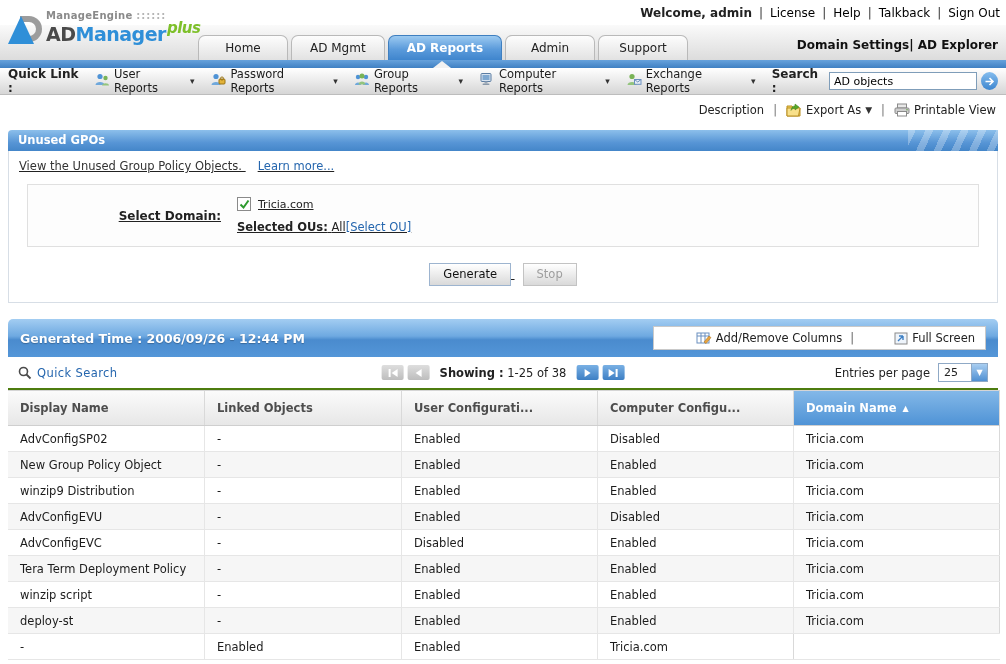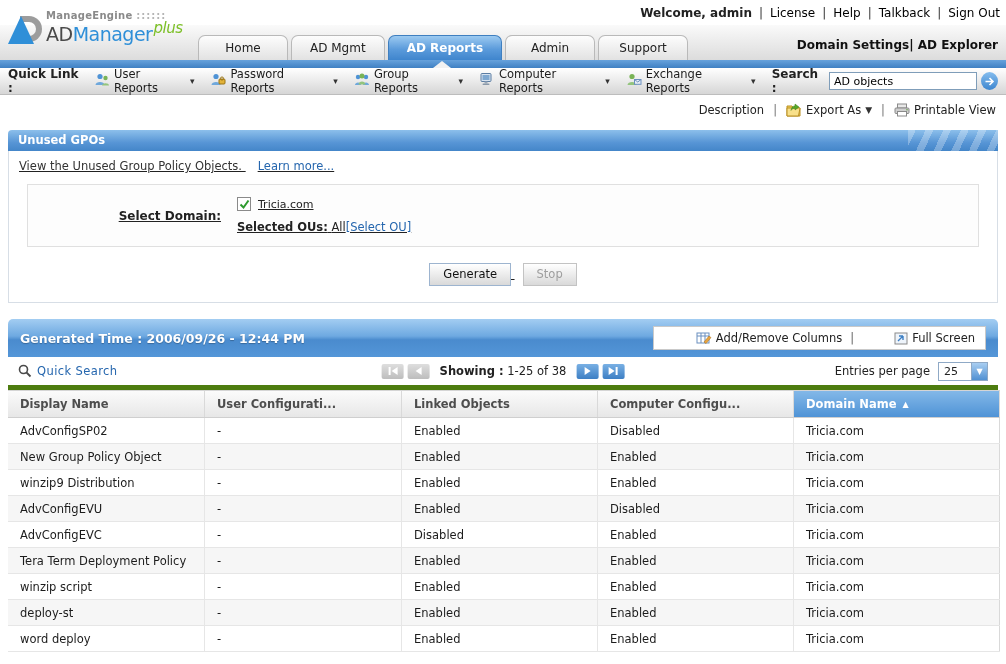--- a/index.html
+++ b/index.html
@@ -17,21 +17,21 @@
   .masthead { position:relative; height:35px; background:linear-gradient(180deg,#fafafa,#dcdcdc); }
   .brand { position:absolute; left:8px; top:-14px; display:flex; align-items:flex-end; }
   .brand-mark { position:relative; width:36px; height:30px; margin-right:2px; }
   .brand-mark .d-ring { position:absolute; left:12px; top:2px; width:22px; height:26px; border:6px solid #9c9c9c;
     border-left:none; border-radius:0 14px 14px 0; }
   .brand-mark .a-tri { position:absolute; left:0; bottom:0; width:0; height:0;
     border-left:13px solid transparent; border-right:13px solid transparent; border-bottom:28px solid #2f8fd8; }
   .brand-text { line-height:1; }
   .brand-text .me { font-size:10px; color:#8a8a8a; font-weight:bold; letter-spacing:.3px; }
   .brand-text .me .dots { color:#b5b5b5; letter-spacing:1px; }
-  .brand-text .nameline { font-size:19px; font-weight:normal; letter-spacing:-0.5px; }
+  .brand-text .nameline { font-size:19px; font-weight:bold; letter-spacing:-0.5px; }
   .brand-text .ad { color:#4a4a4a; }
   .brand-text .manager { color:#2f8fd8; }
   .brand-text .plus { color:#7ec02a; font-style:italic; font-size:15px; vertical-align:8px; margin-left:1px; }
 
   .tabs { position:absolute; left:198px; bottom:0; display:flex; gap:3px; align-items:flex-end; }
   .tab { min-width:90px; padding:5px 18px 5px; text-align:center; font-size:12px; color:#222; cursor:pointer;
     background:linear-gradient(180deg,#fdfdfd,#e2e2e2); border:1px solid #b9b9b9; border-bottom:none;
     border-radius:7px 7px 0 0; white-space:nowrap; }
   .tab.active { background:linear-gradient(180deg,#9ccaf1 0%,#5b9bdb 55%,#3f85cd 100%);
     border-color:#3f7fc0; color:#fff; font-weight:bold; }
@@ -96,21 +96,21 @@
     background:linear-gradient(180deg,#a3cdf2 0%,#6ea9e1 45%,#4a8bce 55%,#5496d8 100%);
     display:flex; align-items:center; justify-content:space-between; padding:0 12px; }
   .res-title { color:#fff; font-weight:bold; font-size:12.5px; text-shadow:0 1px 1px rgba(0,0,0,.25); }
   .res-tools { background:#fff; border:1px solid #c9c9c9; height:24px; display:flex; align-items:center;
     padding:0 10px; font-size:11.5px; color:#222; }
   .res-tools .item { display:flex; align-items:center; cursor:pointer;margin-left:32px; }
   .res-tools .item svg { margin-right:4px; }
   .res-tools .sep { margin:0 8px; color:#666; }
 
   .search-row { position:relative; height:33px; background:#fff; display:flex; align-items:center;
-    padding:0 10px; border-bottom:5px solid #4d7c0f; }
+    padding:0 10px; border-bottom:2px solid #4d7c0f; }
   .qsearch { display:flex; align-items:center; cursor:pointer; }
   .qsearch span { color:#2566ae; font-size:11.5px; letter-spacing:.4px; margin-left:5px; }
   .pager { position:absolute; left:50%; transform:translateX(-50%); display:flex; align-items:center; }
   .pg-btn { width:22px; height:15px; border-radius:2px; margin:0 2px; display:inline-flex; align-items:center;
     justify-content:center; cursor:pointer; }
   .pg-btn.off { background:linear-gradient(180deg,#dedede,#bdbdbd); cursor:default; }
   .pg-btn.on { background:linear-gradient(180deg,#79b0e4,#3d7fc4); }
   .pg-btn i { display:inline-block; }
   .tri-l { width:0; height:0; border-top:4px solid transparent; border-bottom:4px solid transparent;
     border-right:6px solid #fff; }
@@ -122,21 +122,21 @@
   .entries { margin-left:auto; display:flex; align-items:center; font-size:11.5px; color:#222; }
   .select { width:50px; height:19px; border:1px solid #8fa9c6; background:#fff; margin-left:8px;
     display:flex; align-items:center; cursor:pointer; }
   .select .val { flex:1; padding-left:5px; font-size:11px; }
   .select .arrow { width:16px; height:100%; background:linear-gradient(180deg,#a9cef1,#5090d2);
     display:flex; align-items:center; justify-content:center; color:#fff; font-size:8px;
     border-left:1px solid #8fa9c6; }
 
   
   .grid { width:992px; }
-  .grid-hd { display:grid; grid-template-columns:197px 197px 196px 196px 206px; height:28px;
+  .grid-hd { display:grid; grid-template-columns:197px 197px 196px 196px 206px; height:36px;
     background:linear-gradient(180deg,#fbfbfb,#e7e7e7); border-top:1px solid #d5d5d5; border-bottom:1px solid #cfcfcf; }
   .grid-hd .cell { display:flex; align-items:center; padding-left:12px; font-weight:bold; color:#4d4d4d;
     font-size:11.5px; border-right:1px solid #d9d9d9; cursor:pointer; white-space:nowrap; overflow:hidden; }
   .grid-hd .cell.sorted { background:linear-gradient(180deg,#83b8e8,#4f93d6); color:#fff; border-right:none; }
   .grid-hd .cell .sort { margin-left:6px; font-size:8px; }
   .grid-row { display:grid; grid-template-columns:197px 197px 196px 196px 206px; height:26px;
     border-bottom:1px solid #e6e6e6; background:#fff; }
   .grid-row.alt { background:#f6f6f6; }
   .grid-row .cell { display:flex; align-items:center; padding-left:12px; font-size:11.5px; color:#1c1c1c;
     border-right:1px solid #e6e6e6; white-space:nowrap; overflow:hidden; }
@@ -372,24 +372,24 @@
       </div>
     </div>
   </div>
 
   <div class="grid">
     <div class="grid-hd" id="grid-head">
         <div class="cell">
           <span>Display Name</span>
         </div>
         <div class="cell">
+          <span>Linked Objects</span>
+        </div>
+        <div class="cell">
           <span>User Configurati...</span>
-        </div>
-        <div class="cell">
-          <span>Linked Objects</span>
         </div>
         <div class="cell">
           <span>Computer Configu...</span>
         </div>
         <div class="cell sorted">
           <span>Domain Name</span>
           <span class="sort">▲</span>
         </div>
       </div>
     <div id="grid-body">
@@ -443,21 +443,20 @@
           <div class="cell">Tricia.com</div>
         </div>
         <div class="grid-row alt">
           <div class="cell">deploy-st</div>
           <div class="cell">-</div>
           <div class="cell">Enabled</div>
           <div class="cell">Enabled</div>
           <div class="cell">Tricia.com</div>
         </div>
         <div class="grid-row">
-          <div class="cell">word deploy</div>
           <div class="cell">-</div>
           <div class="cell">Enabled</div>
           <div class="cell">Enabled</div>
           <div class="cell">Tricia.com</div>
         </div>
       </div>
   </div>
 </div>
 
 </body></html>

